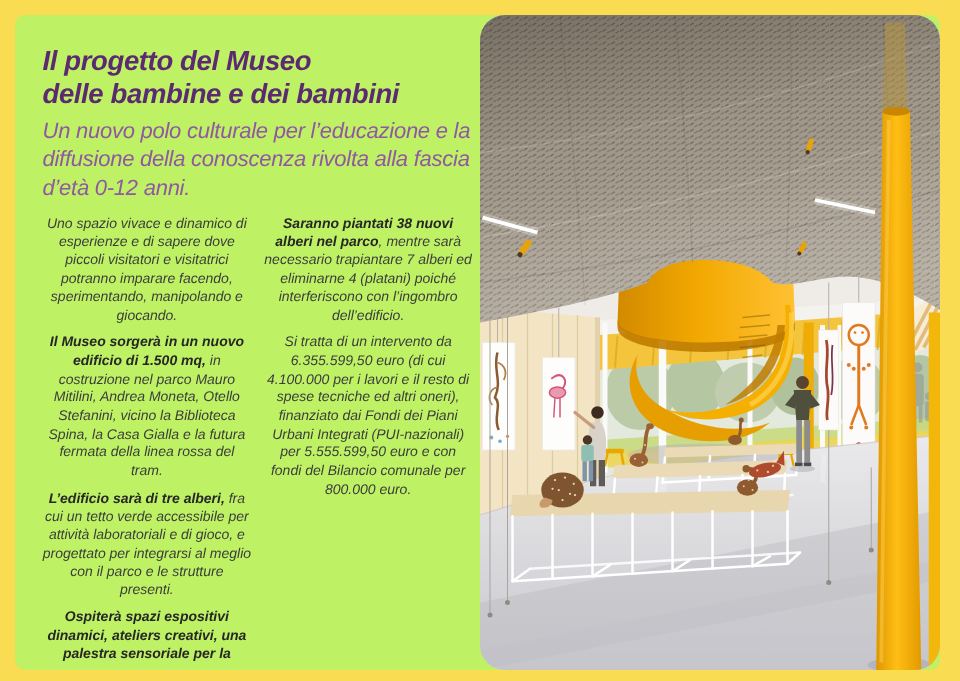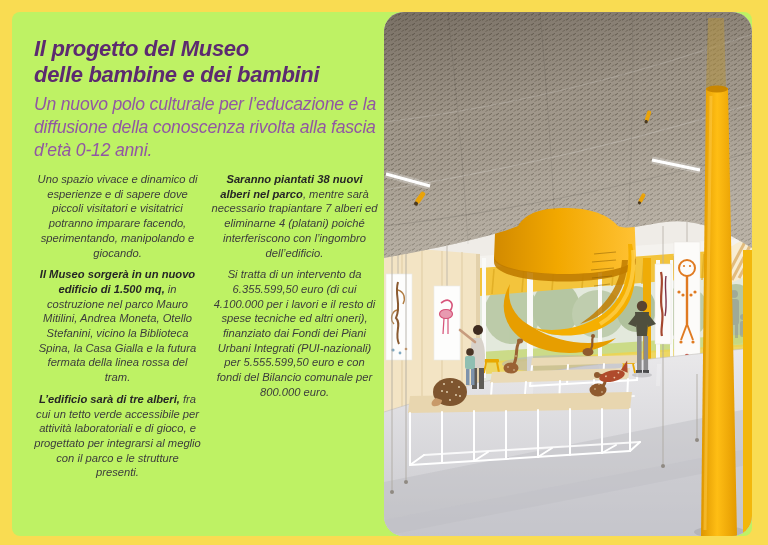--- a/index.html
+++ b/index.html
@@ -44,20 +44,21 @@
       <span style="display:block">delle bambine e dei bambini</span>
     </h1>
     <p class="subtitle">Un nuovo polo culturale per l’educazione e la diffusione della conoscenza rivolta alla fascia d’età 0-12 anni.</p>
   </div>
 
   <div class="columns">
     <div class="col">
       <p><strong></strong><span>Uno spazio vivace e dinamico di esperienze e di sapere dove piccoli visitatori e visitatrici potranno imparare facendo, sperimentando, manipolando e giocando.</span></p>
       <p><strong>Il Museo sorgerà in un nuovo edificio di 1.500 mq,</strong><span> in costruzione nel parco Mauro Mitilini, Andrea Moneta, Otello Stefanini, vicino la Biblioteca Spina, la Casa Gialla e la futura fermata della linea rossa del tram.</span></p>
       <p><strong>L’edificio sarà di tre alberi,</strong><span> fra cui un tetto verde accessibile per attività laboratoriali e di gioco, e progettato per integrarsi al meglio con il parco e le strutture presenti.</span></p>
+      <p><strong>Ospiterà spazi espositivi dinamici, ateliers creativi, una palestra sensoriale per la</strong><span></span></p>
     </div>
     <div class="col">
       <p><strong>Saranno piantati 38 nuovi alberi nel parco</strong><span>, mentre sarà necessario trapiantare 7 alberi ed eliminarne 4 (platani) poiché interferiscono con l’ingombro dell’edificio.</span></p>
       <p><strong></strong><span>Si tratta di un intervento da 6.355.599,50 euro (di cui 4.100.000 per i lavori e il resto di spese tecniche ed altri oneri), finanziato dai Fondi dei Piani Urbani Integrati (PUI-nazionali) per 5.555.599,50 euro e con fondi del Bilancio comunale per 800.000 euro.</span></p>
     </div>
   </div>
 </div>
 
 <div class="illustration" aria-label="Rendering of the museum interior: a large yellow spiral staircase descends from a perforated metal ceiling; children and adults look at animal sculptures on white wireframe tables; a flamingo artwork hangs on a wooden wall; a thick yellow column stands at right; glass walls show trees outside.">
 <svg viewBox="0 0 368 524" xmlns="http://www.w3.org/2000/svg">

